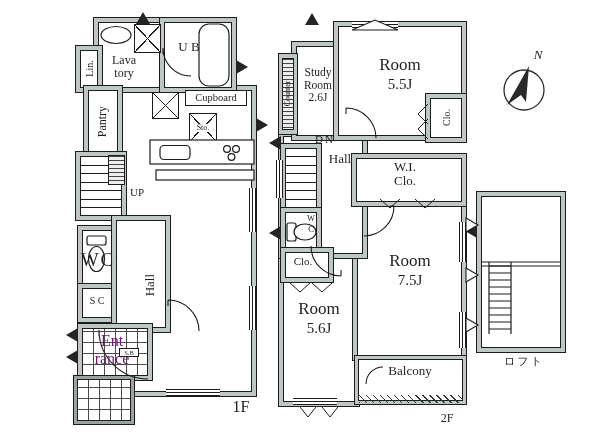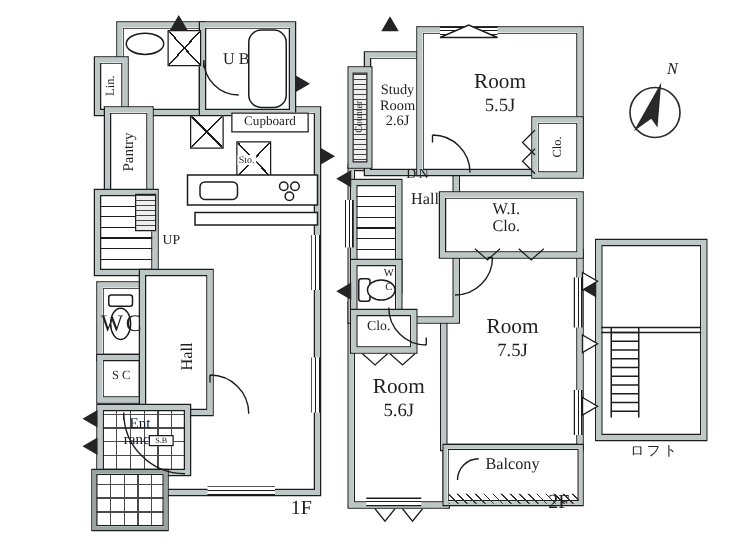--- a/index.html
+++ b/index.html
@@ -7,21 +7,21 @@
          font-family:"Liberation Serif", serif;color:#1f1f1f}
   .room{position:absolute;background:#fff;border:4px solid #bdc7c5;box-sizing:border-box;
         box-shadow:0 0 0 1px #1c1c1c, inset 0 0 0 1px #1c1c1c}
   .thin{border-width:3px}
   .tile{background-image:repeating-linear-gradient(0deg,#4a4a4a 0 1px,transparent 1px 11px),
                         repeating-linear-gradient(90deg,#4a4a4a 0 1px,transparent 1px 11px)}
   .stairs{background-image:repeating-linear-gradient(180deg,#1c1c1c 0 1px,transparent 1px 8.5px)}
   .shelf{position:absolute;border:1px solid #1c1c1c;box-sizing:border-box;z-index:3;
          background:#eee repeating-linear-gradient(180deg,#444 0 1px,transparent 1px 4px)}
   .xbox{position:absolute;border:1px solid #1c1c1c;box-sizing:border-box;z-index:3;background-color:#fff;
-        display:flex;align-items:center;justify-content:flex-start;
+        display:flex;align-items:center;justify-content:center;
         background-image:linear-gradient(to top right,transparent calc(50% - .6px),#1c1c1c calc(50% - .6px) calc(50% + .6px),transparent calc(50% + .6px)),
                          linear-gradient(to bottom right,transparent calc(50% - .6px),#1c1c1c calc(50% - .6px) calc(50% + .6px),transparent calc(50% + .6px))}
   .xbox span{background:#fff;padding:0 1px;font-size:8px;line-height:1;z-index:1}
   .win-h{position:absolute;z-index:4;height:7px;
          background:linear-gradient(to bottom,#1c1c1c 0 1px,#fff 1px 3px,#1c1c1c 3px 4px,#fff 4px 6px,#1c1c1c 6px 7px)}
   .win-v{position:absolute;z-index:4;width:7px;
          background:linear-gradient(to right,#1c1c1c 0 1px,#fff 1px 3px,#1c1c1c 3px 4px,#fff 4px 6px,#1c1c1c 6px 7px)}
   .hatchline{position:absolute;z-index:4;background-image:repeating-linear-gradient(45deg,#333 0 1px,transparent 1px 5px)}
   .lbl{position:absolute;z-index:6;text-align:center;line-height:1.1;white-space:nowrap}
   .vert{transform:rotate(-90deg)}
@@ -140,64 +140,66 @@
       <circle cx="524" cy="90" r="20" fill="none" stroke="#2a2a2a" stroke-width="1.3"></circle>
       <polygon points="529,66 507,105 521,95 526,102" fill="#2a2a2a"></polygon>
     </g>
   </svg>
 
   <div class="lbl" style="left:528px;top:48px;width:20px;font-size:13px;font-style:italic">
     <span>N</span></div>
 
   <div class="lbl vert" style="left:69px;top:63px;width:40px;font-size:10px">
     <span>Lin.</span></div>
+  <div class="lbl" style="left:98px;top:54px;width:52px;font-size:12px">
+    <span>Lava</span><br><span>tory</span></div>
   <div class="lbl" style="left:162px;top:40px;width:54px;font-size:13px">
     <span>U B</span></div>
   <div class="lbl vert" style="left:73px;top:115px;width:60px;font-size:12px">
     <span>Pantry</span></div>
   <div class="lbl" style="left:187px;top:92px;width:58px;font-size:10.5px">
     <span>Cupboard</span></div>
   <div class="lbl" style="left:122px;top:186px;width:30px;font-size:11px">
     <span>UP</span></div>
   <div class="lbl" style="left:80px;top:250px;width:36px;font-size:19px;letter-spacing:2px">
     <span>WC</span></div>
   <div class="lbl" style="left:80px;top:295px;width:34px;font-size:10px">
     <span>S C</span></div>
   <div class="lbl vert" style="left:125px;top:278px;width:50px;font-size:13px">
     <span>Hall</span></div>
-  <div class="lbl" style="left:82px;top:332px;width:60px;font-size:12px;color:#0f172a">
+  <div class="lbl" style="left:82px;top:332px;width:60px;font-size:16px;color:#701a75">
     <span>Ent</span><br><span>rance</span></div>
   <div class="lbl" style="left:119px;top:348px;width:18px;font-size:6.5px;border:1px solid #1c1c1c;background:#fff">
     <span>S.B</span></div>
   <div class="lbl" style="left:226px;top:398px;width:30px;font-size:16px">
     <span>1F</span></div>
 
   <div class="lbl vert" style="left:262px;top:89px;width:52px;font-size:8px">
     <span>Counter</span></div>
   <div class="lbl" style="left:294px;top:66px;width:48px;font-size:11.5px">
     <span>Study</span><br><span>Room</span><br><span>2.6J</span></div>
   <div class="lbl" style="left:358px;top:56px;width:84px;font-size:17px">
     <span>Room</span><br><span style="font-size:15px">5.5J</span></div>
   <div class="lbl vert" style="left:429px;top:112px;width:34px;font-size:10px">
     <span>Clo.</span></div>
-  <div class="lbl" style="left:320px;top:133px;width:30px;font-size:11px;letter-spacing:2px">
+  <div class="lbl" style="left:310px;top:133px;width:30px;font-size:11px;letter-spacing:2px">
     <span>DN</span></div>
   <div class="lbl" style="left:320px;top:152px;width:40px;font-size:13px">
     <span>Hall</span></div>
   <div class="lbl" style="left:375px;top:160px;width:60px;font-size:13px">
     <span>W.I.</span><br><span>Clo.</span></div>
   <div class="lbl" style="left:304px;top:213px;width:14px;font-size:8.5px;line-height:1.3">
     <span>W</span><br><span>C</span></div>
   <div class="lbl" style="left:285px;top:255px;width:36px;font-size:11px">
     <span>Clo.</span></div>
   <div class="lbl" style="left:283px;top:300px;width:72px;font-size:17px">
     <span>Room</span><br><span style="font-size:15px">5.6J</span></div>
   <div class="lbl" style="left:368px;top:252px;width:84px;font-size:17px">
     <span>Room</span><br><span style="font-size:15px">7.5J</span></div>
   <div class="lbl" style="left:374px;top:364px;width:72px;font-size:13px">
     <span>Balcony</span></div>
-  <div class="lbl" style="left:432px;top:393px;width:30px;font-size:16px">
+  <div class="lbl" style="left:432px;top:412px;width:30px;font-size:12px">
     <span>2F</span></div>
 
   <div class="lbl jp" style="left:496px;top:355px;width:56px;font-size:11px;letter-spacing:2px">
     <span>ロフト</span></div>
 
 </div>
 
 </body></html>

